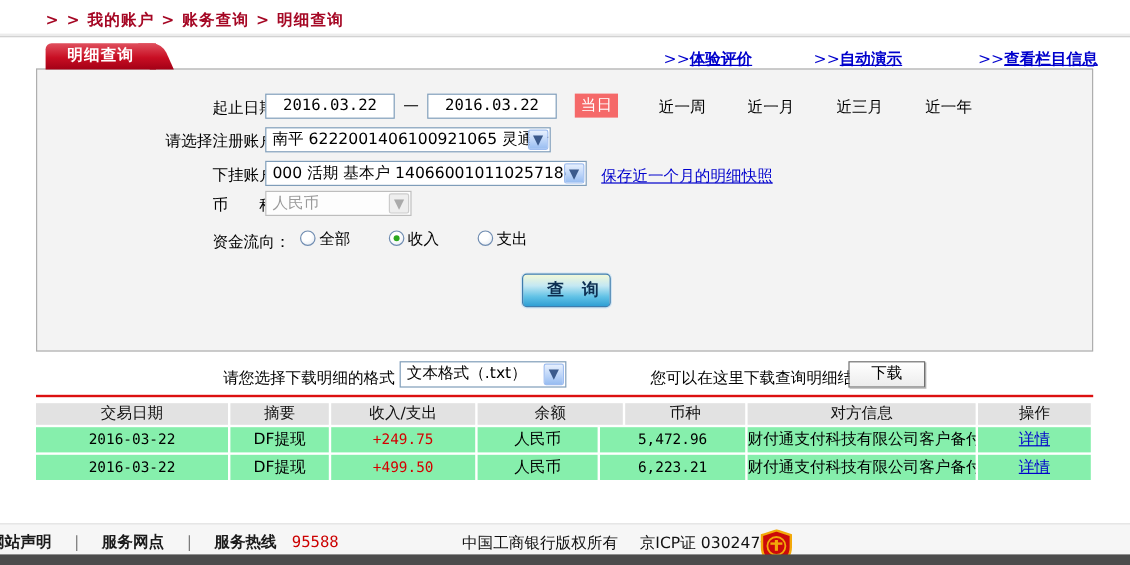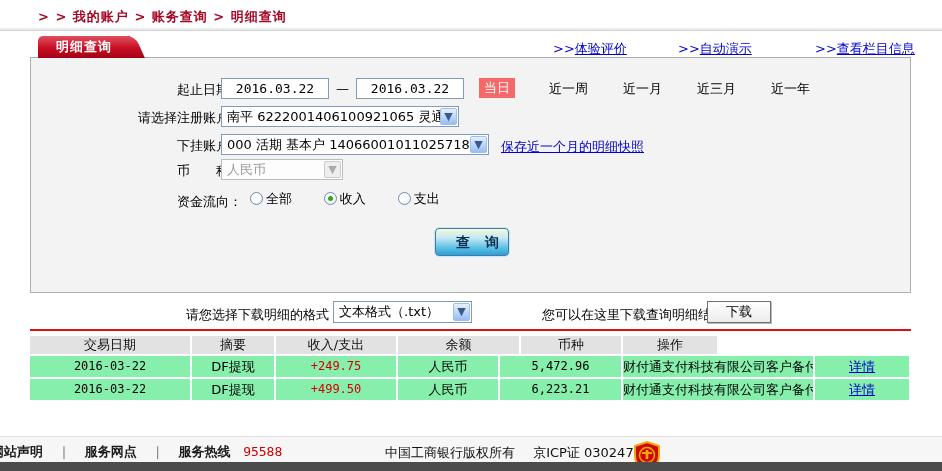--- a/index.html
+++ b/index.html
@@ -18,21 +18,21 @@
     border-radius:5px 0 0 0; z-index:3; }
   .tab-shape::after { content:""; position:absolute; right:-10px; top:0; width:20px; height:22px;
     background:linear-gradient(180deg,#e0505e 0%,#c80e23 55%,#a30016 100%);
     transform:skewX(24deg); border-radius:0 8px 0 0; }
   .tab-label { position:relative; z-index:4; display:block; text-align:center; line-height:22px;
     color:#fff; font-weight:bold; font-size:13px; letter-spacing:1px; }
 
   
   .hlink { position:absolute; top:40px; font-size:13px; color:#0000cc; cursor:pointer; }
   .hlink .pre { text-decoration:none; }
-  .hlink .txt { text-decoration:underline; }
+  .hlink .txt { text-decoration:underline;font-weight:bold; }
   .hlink1 { left:553px; } .hlink2 { left:678px; } .hlink3 { left:815px; }
 
   
   .panel { position:absolute; left:30px; top:57px; width:881px; height:236px;
     background:#f3f3f3; border:1px solid #aeaeae; }
 
   .frow { position:absolute; left:0; width:100%; height:22px; }
   .flabel { position:absolute; right:668px; top:3px; width:180px; text-align:right;
     font-size:13px; color:#000; white-space:nowrap; }
   .r-date { top:20px; } .r-acct { top:48px; } .r-sub { top:76px; } .r-cur { top:101px; } .r-flow { top:132px; }
@@ -199,20 +199,21 @@
 
   <div class="red-line"></div>
 
   <div class="tbl">
     <div class="trow thead">
       <div class="tcell c1">交易日期</div>
       <div class="tcell c2">摘要</div>
       <div class="tcell c3">收入/支出</div>
       <div class="tcell c5">余额</div>
       <div class="tcell c4">币种</div>
+      <div class="tcell c6">对方信息</div>
       <div class="tcell c7">操作</div>
     </div>
     <div class="trow tdata">
       <div class="tcell c1 mono">2016-03-22</div>
       <div class="tcell c2">DF提现</div>
       <div class="tcell c3 amt mono">+249.75</div>
       <div class="tcell c4">人民币</div>
       <div class="tcell c5 mono">5,472.96</div>
       <div class="tcell c6">财付通支付科技有限公司客户备付金</div>
       <div class="tcell c7"><a class="detail-link">详情</a></div>

